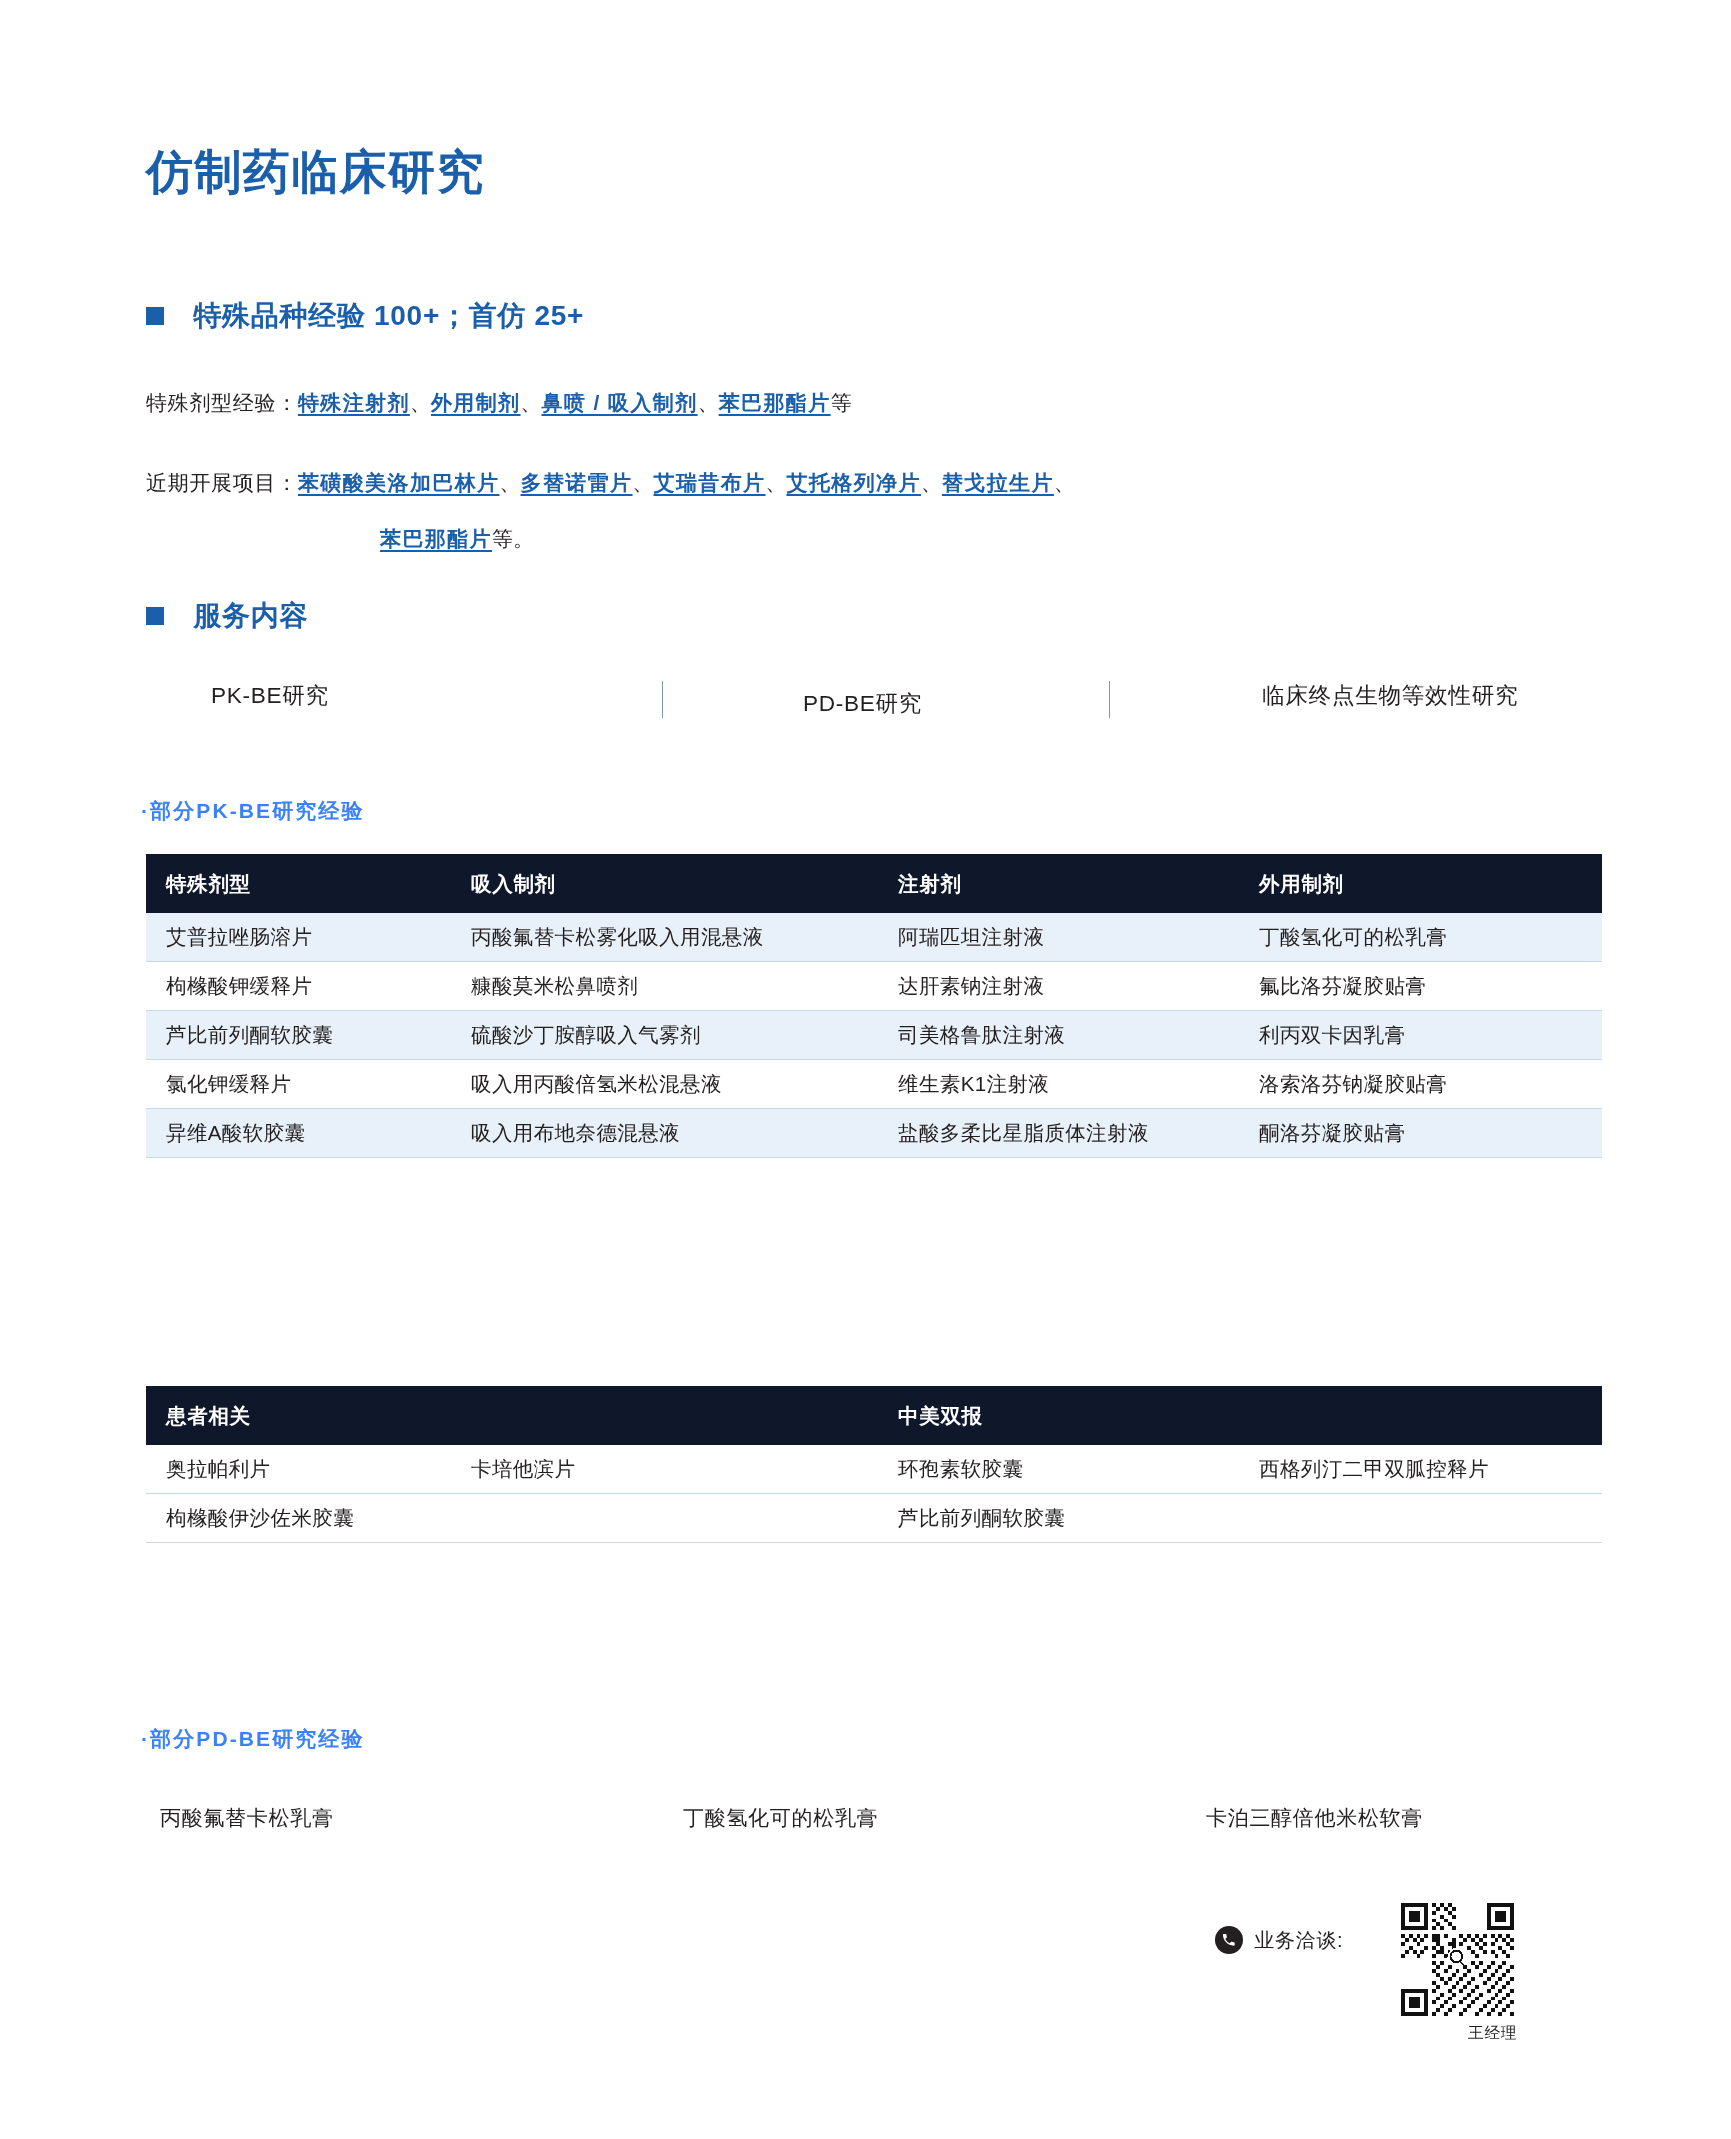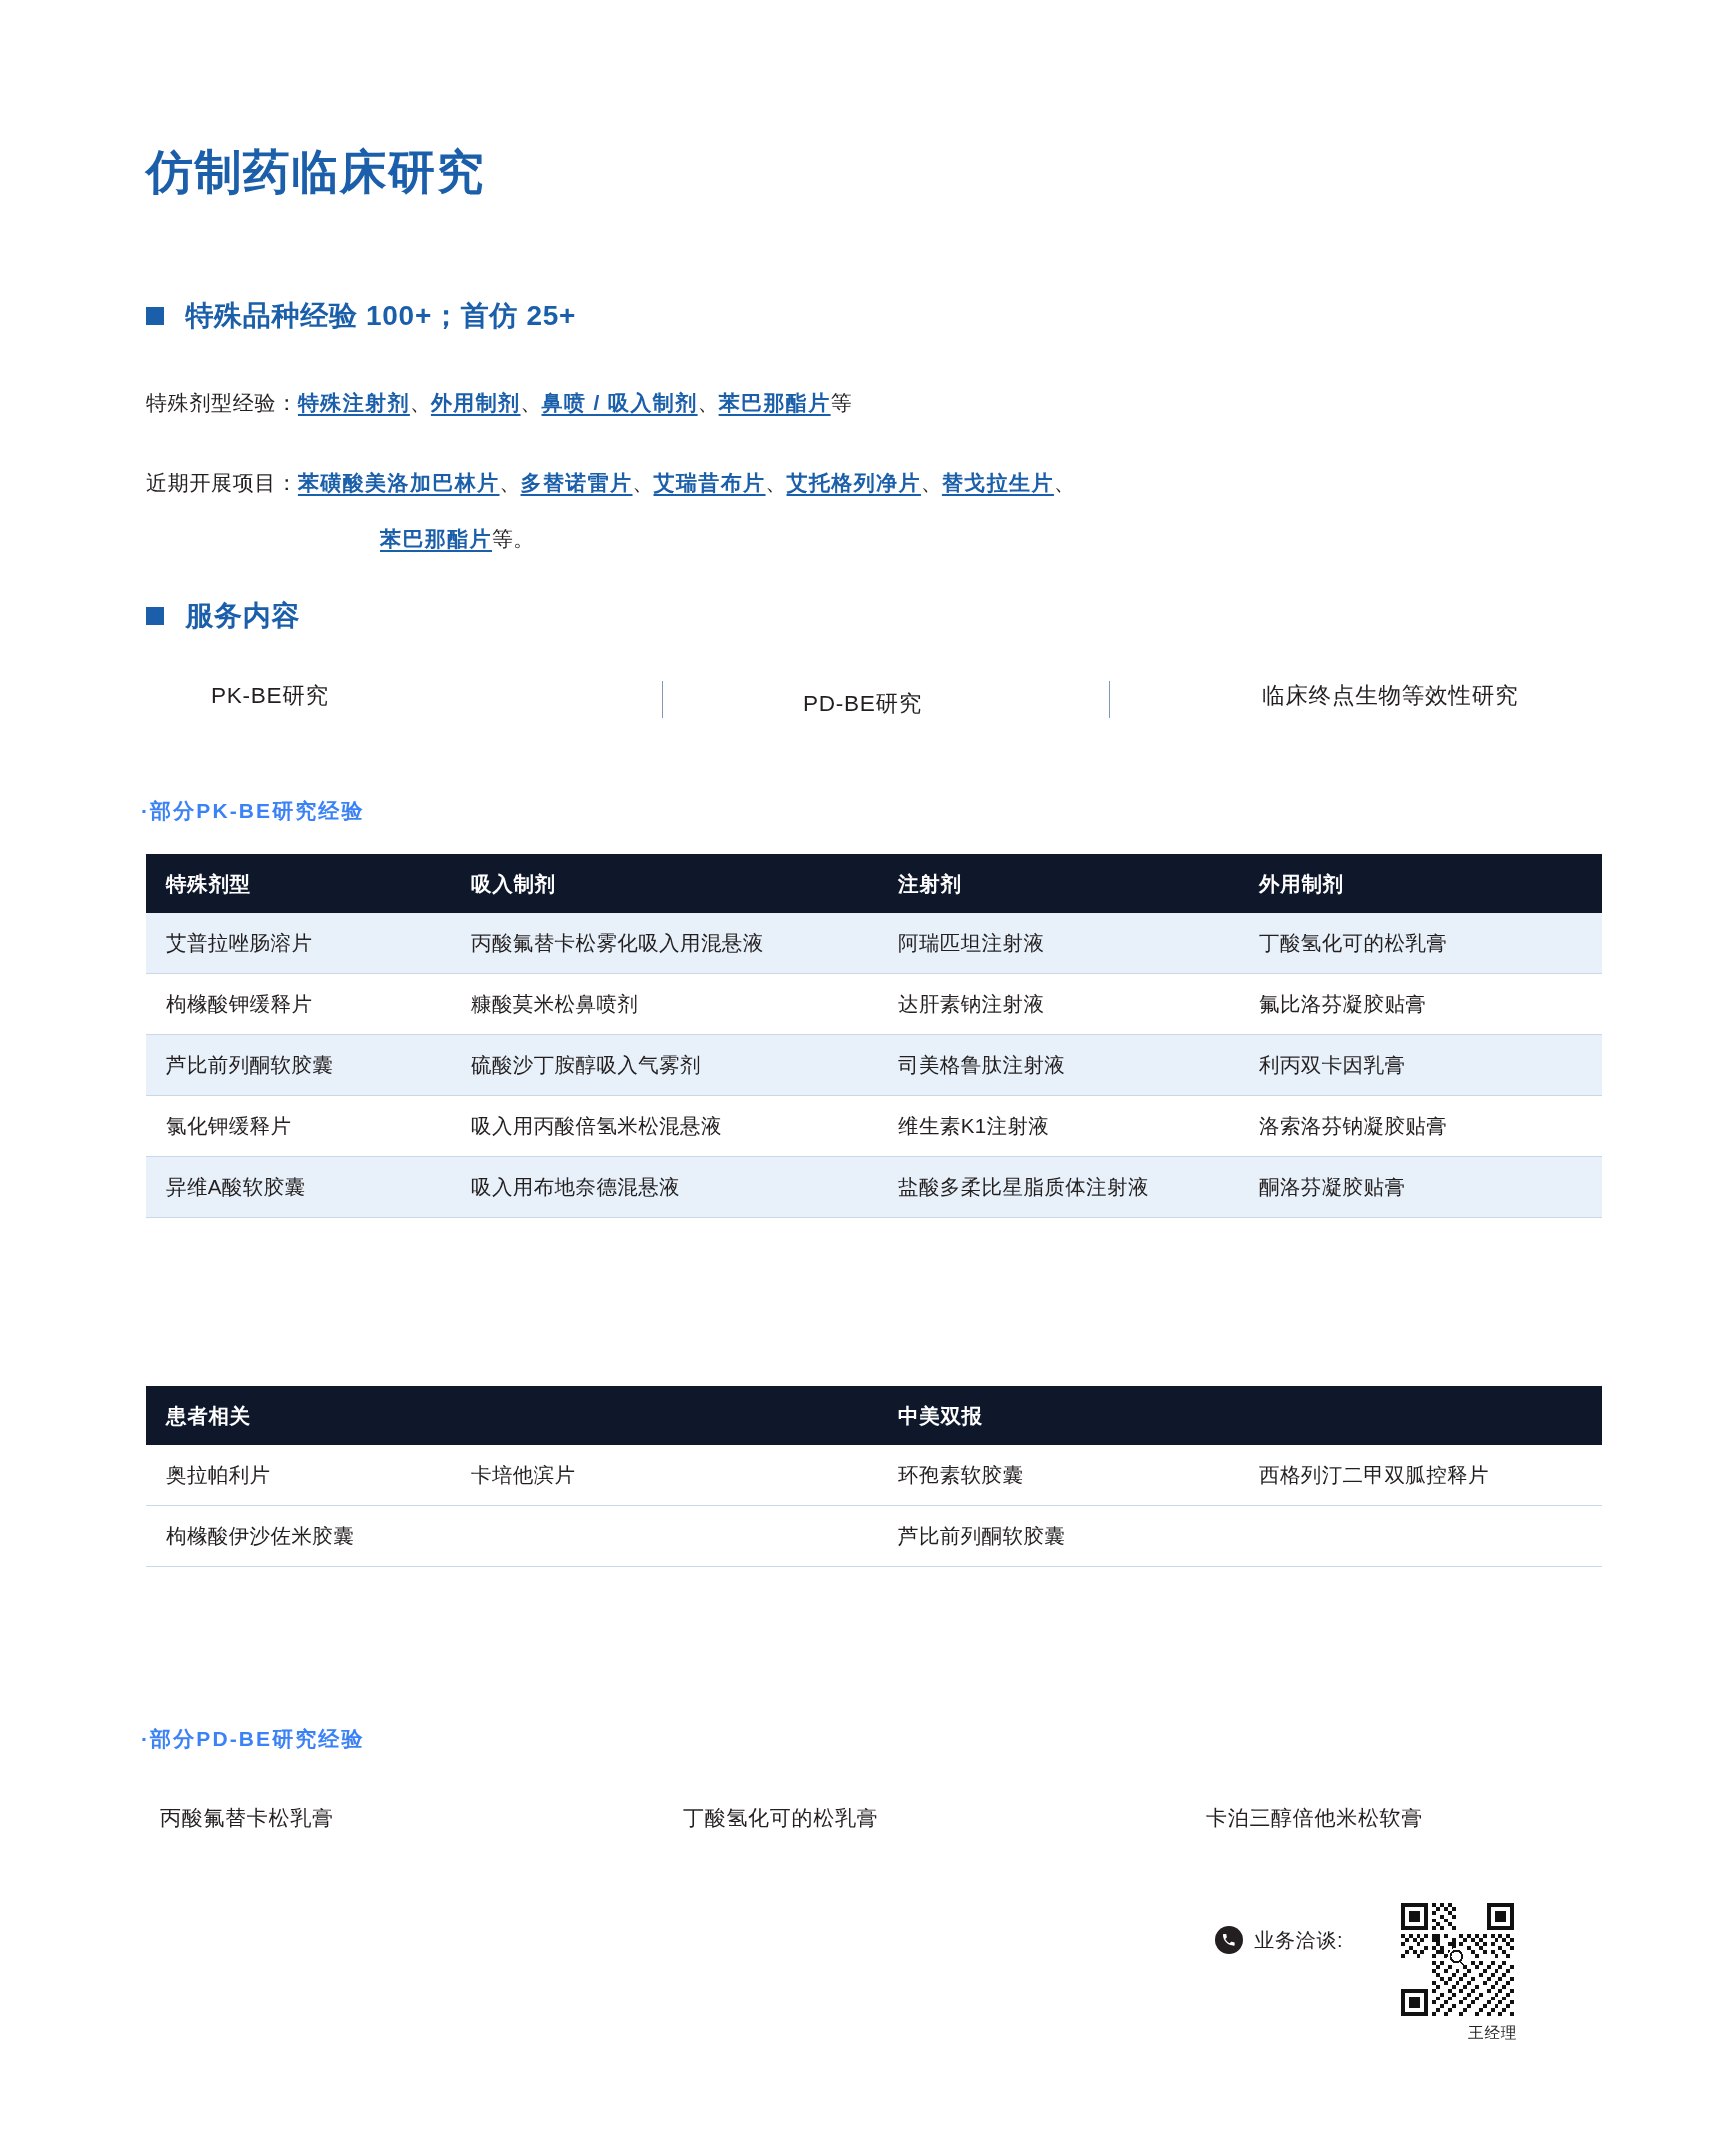--- a/index.html
+++ b/index.html
@@ -47,20 +47,21 @@
     background: #1b5faa;
     display: inline-block;
     flex: 0 0 auto;
   }
   .sec-head-text {
     font-size: 28px;
     font-weight: bold;
     color: #1b5faa;
     letter-spacing: 0.7px;
     white-space: nowrap;
+    margin-left: 8px;
   }
 
   
   .para {
     position: absolute;
     font-size: 21px;
     color: #231f20;
     line-height: 1.5;
     white-space: nowrap;
   }
@@ -117,21 +118,21 @@
   table.tbl th {
     background: #0f172a;
     color: #ffffff;
     font-weight: bold;
     text-align: left;
     padding: 15.6px 20px;
     font-size: 20.5px;
     letter-spacing: 0.7px;
   }
   table.tbl td {
-    padding: 16px 20px;
+    padding: 10px 20px;
     color: #231f20;
     font-size: 20.5px;
     border-bottom: 0.7px solid #c9d8e8;
     vertical-align: middle;
     letter-spacing: 0.4px;
   }
   table.tbl tr.alt td {
     background: #e8f1f9;
   }
   table.tbl tr.plain td {

